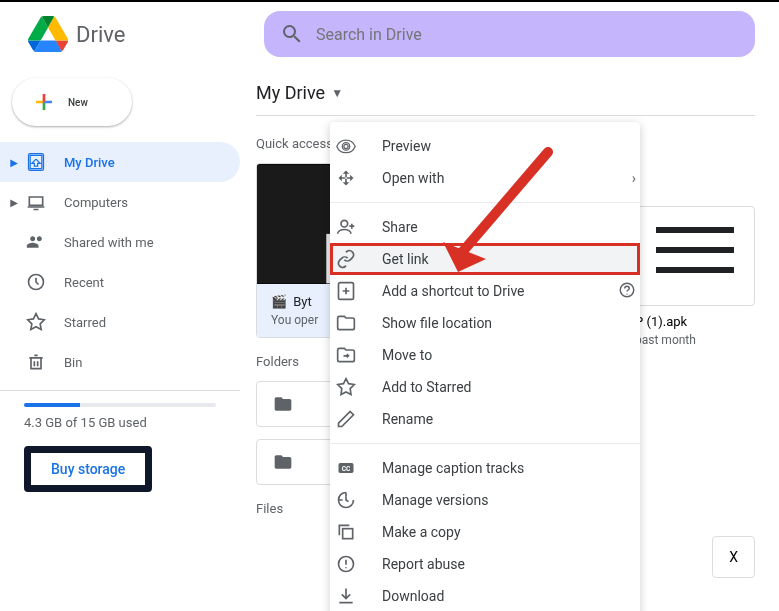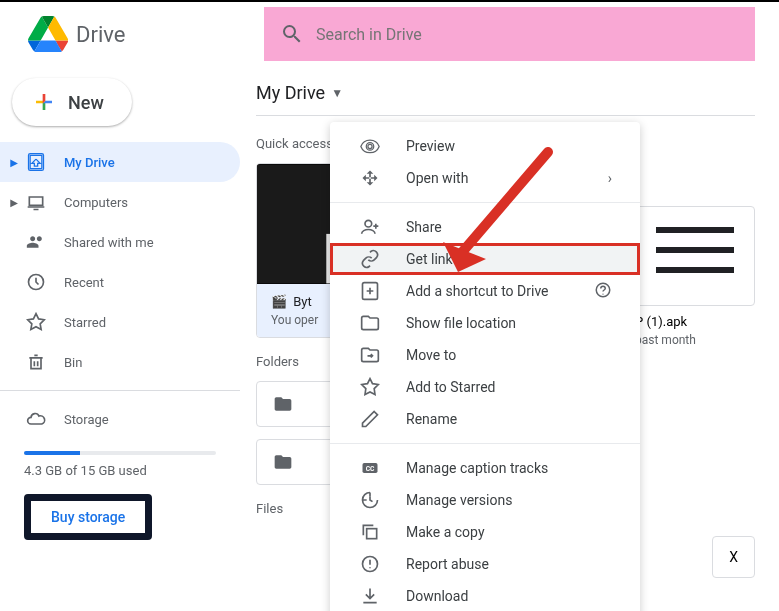--- a/index.html
+++ b/index.html
@@ -2,29 +2,29 @@
 <html><head>
   <meta charset="utf-8">
   <style>
     * { box-sizing: border-box; margin: 0; padding: 0; font-family: 'Google Sans', Roboto, Arial, sans-serif; }
     body { width: 779px; height: 611px; overflow: hidden; background: #fff; position: relative; border-top: 2px solid #000; }
     
     .header { display: flex; align-items: center; height: 64px; padding: 0 16px; }
     .logo-section { display: flex; align-items: center; width: 248px; padding-left: 12px; }
     .drive-logo { width: 40px; height: 40px; margin-right: 8px; }
     .drive-title { font-size: 22px; color: #5f6368; }
-    .search-bar { flex: 1; height: 54px; background: #f9a8d4; border-radius: 0; display: flex; align-items: center; padding: 0 16px; margin-right: 8px; }
+    .search-bar { flex: 1; height: 46px; background: #c4b5fd; border-radius: 16px; display: flex; align-items: center; padding: 0 16px; margin-right: 8px; }
     .search-icon { width: 24px; height: 24px; color: #5f6368; margin-right: 12px; }
     .search-input { border: none; background: transparent; font-size: 16px; color: #5f6368; flex: 1; outline: none; }
     
     .content { display: flex; height: calc(100% - 64px); }
     .sidebar { width: 248px; padding: 8px 8px 8px 0; }
     .new-btn { margin: 4px 0 16px 12px; width: 120px; height: 48px; border-radius: 24px; border: none; background: #fff; box-shadow: 0 1px 2px rgba(0,0,0,0.2), 0 1px 3px rgba(0,0,0,0.15); display: flex; align-items: center; padding: 0 20px; cursor: pointer; }
     .plus-icon { width: 24px; height: 24px; margin-right: 12px; }
-    .new-btn span { font-size: 18px; font-weight: 500; color: #3c4043; }
+    .new-btn span { font-size: 10px; font-weight: 500; color: #3c4043; }
     
     .nav-item { display: flex; align-items: center; height: 40px; padding: 0 12px 0 8px; border-radius: 0 20px 20px 0; cursor: pointer; color: #5f6368; }
     .nav-item.active { background: #e8f0fe; color: #1a73e8; font-weight: 500; }
     .nav-expand { width: 12px; font-size: 10px; text-align: center; }
     .nav-icon { width: 24px; height: 24px; margin: 0 16px 0 4px; display: flex; align-items: center; justify-content: center; }
     .nav-label { font-size: 13px; }
     .nav-divider { border: none; border-top: 1px solid #dadce0; margin: 8px 0 8px 0; }
     
     .storage-section { padding: 0 24px 0 24px; }
     .storage-bar { height: 4px; background: #e8eaed; border-radius: 2px; margin: 12px 0 8px; overflow: hidden; }
@@ -48,21 +48,21 @@
     .folder-icon { color: #5f6368; margin-right: 12px; }
     
     .other-card { position: absolute; right: 24px; top: 140px; width: 120px; }
     .other-thumb { height: 100px; border: 1px solid #dadce0; border-radius: 4px; display: flex; flex-direction: column; gap: 14px; padding: 20px; }
     .other-line { height: 6px; background: #202124; }
     .other-name { font-size: 13px; margin-top: 8px; }
     .other-sub { font-size: 12px; color: #5f6368; margin-top: 4px; }
     .other-x { position: absolute; right: 24px; top: 470px; border: 1px solid #dadce0; border-radius: 4px; padding: 12px 16px; font-size: 14px; }
     
     .context-menu { position: absolute; left: 330px; top: 120px; width: 310px; background: #fff; border-radius: 4px; box-shadow: 0 2px 10px rgba(0,0,0,0.2); padding: 8px 0; z-index: 100; }
-    .menu-item { display: flex; align-items: center; height: 32px; padding: 0 28px; cursor: pointer; font-size: 14px; color: #3c4043; }
+    .menu-item { display: flex; align-items: center; height: 32px; padding: 0 4px; cursor: pointer; font-size: 14px; color: #3c4043; }
     .menu-icon { width: 24px; height: 24px; margin-right: 24px; color: #5f6368; display: flex; align-items: center; justify-content: center; }
     .menu-divider { border: none; border-top: 1px solid #e8eaed; margin: 8px 0; }
     .menu-chevron { margin-left: auto; color: #5f6368; }
     .menu-help { margin-left: auto; color: #5f6368; }
     .menu-item.highlighted { outline: 3px solid #d93025; outline-offset: -3px; background: #f1f3f4; }
     
     .arrow-overlay { position: absolute; left: 438px; top: 145px; z-index: 200; pointer-events: none; }
     
     svg { fill: currentColor; }
   </style>
@@ -151,29 +151,20 @@
     <div class="nav-item">
       <span class="nav-expand"></span>
       <span class="nav-icon">
           <svg viewBox="0 0 24 24" width="20" height="20">
             <path d="M6 7h12v13H6zM4 7h16M10 4h4M10 11v6M14 11v6" fill="none" stroke="currentColor" stroke-width="2"></path>
           </svg>
         </span>
       <span class="nav-label">Bin</span>
     </div>
     <hr class="nav-divider">
-    <div class="nav-item">
-      <span class="nav-expand"></span>
-      <span class="nav-icon">
-          <svg viewBox="0 0 24 24" width="20" height="20">
-            <path d="M19 18H6a4 4 0 010-8 5 5 0 019.6-1.5A3.5 3.5 0 0119 18z" fill="none" stroke="currentColor" stroke-width="2"></path>
-          </svg>
-        </span>
-      <span class="nav-label">Storage</span>
-    </div>
     <div class="storage-section">
       <div class="storage-bar">
           <div class="storage-fill"></div>
         </div>
       <div class="storage-text">4.3 GB of 15 GB used</div>
       <button class="buy-storage">Buy storage</button>
     </div>
   </div>
 
   <div class="main">

